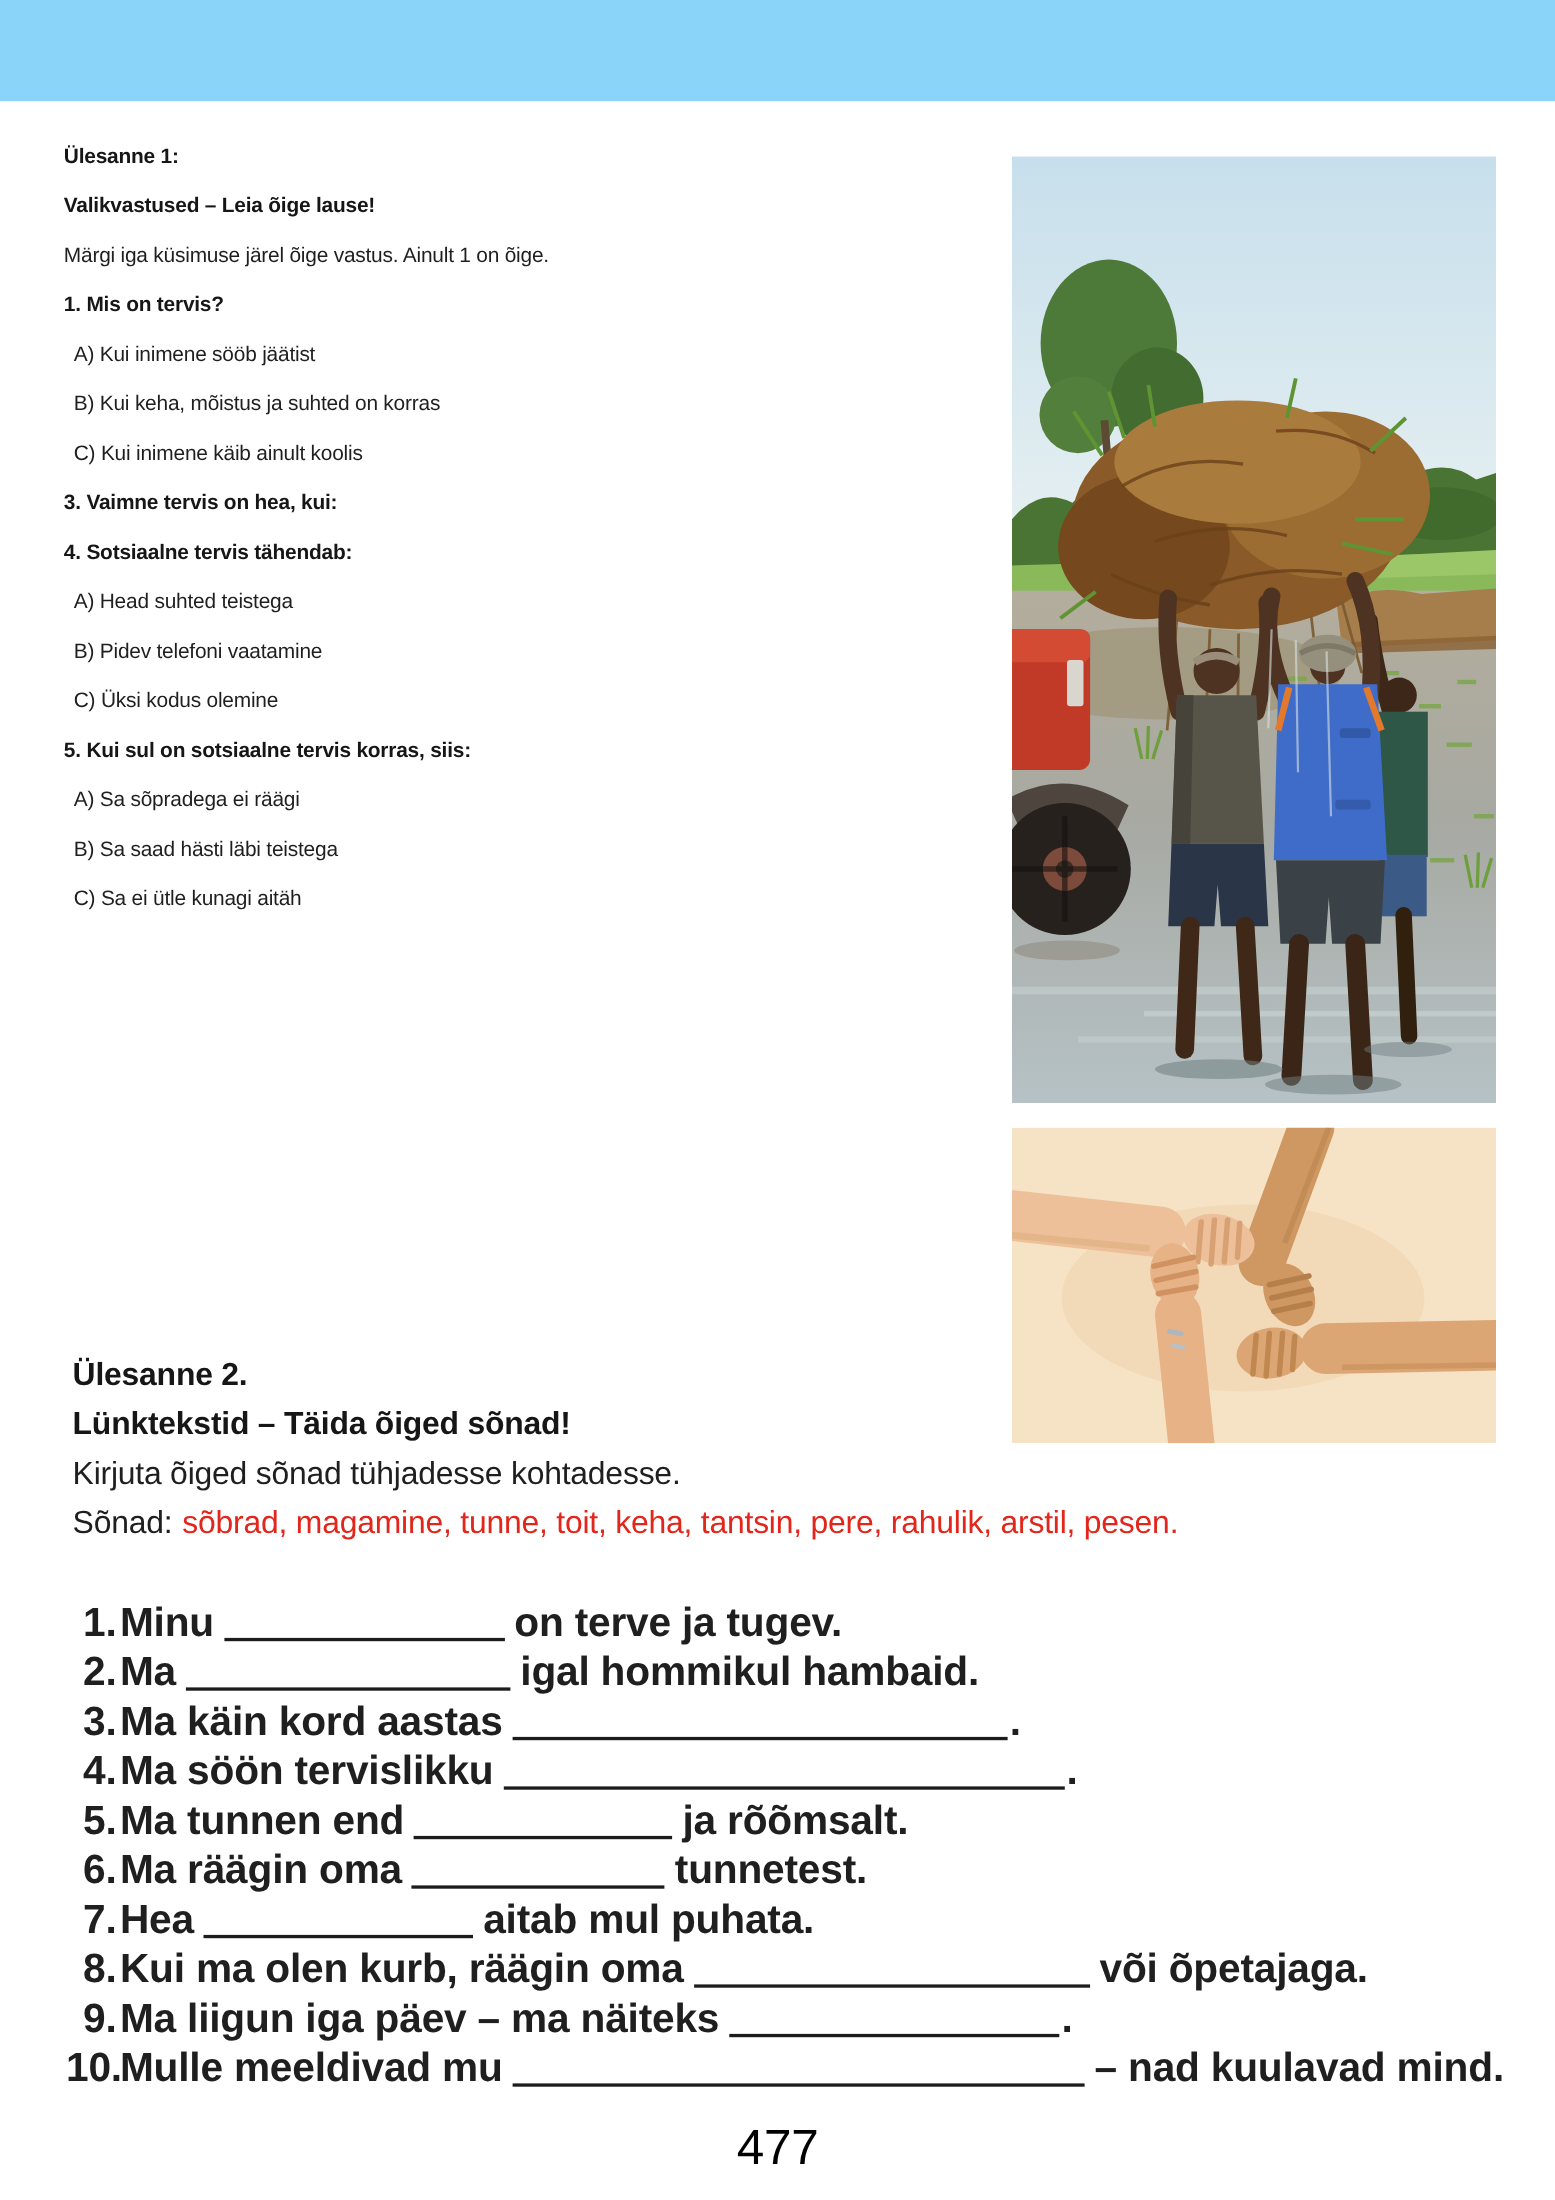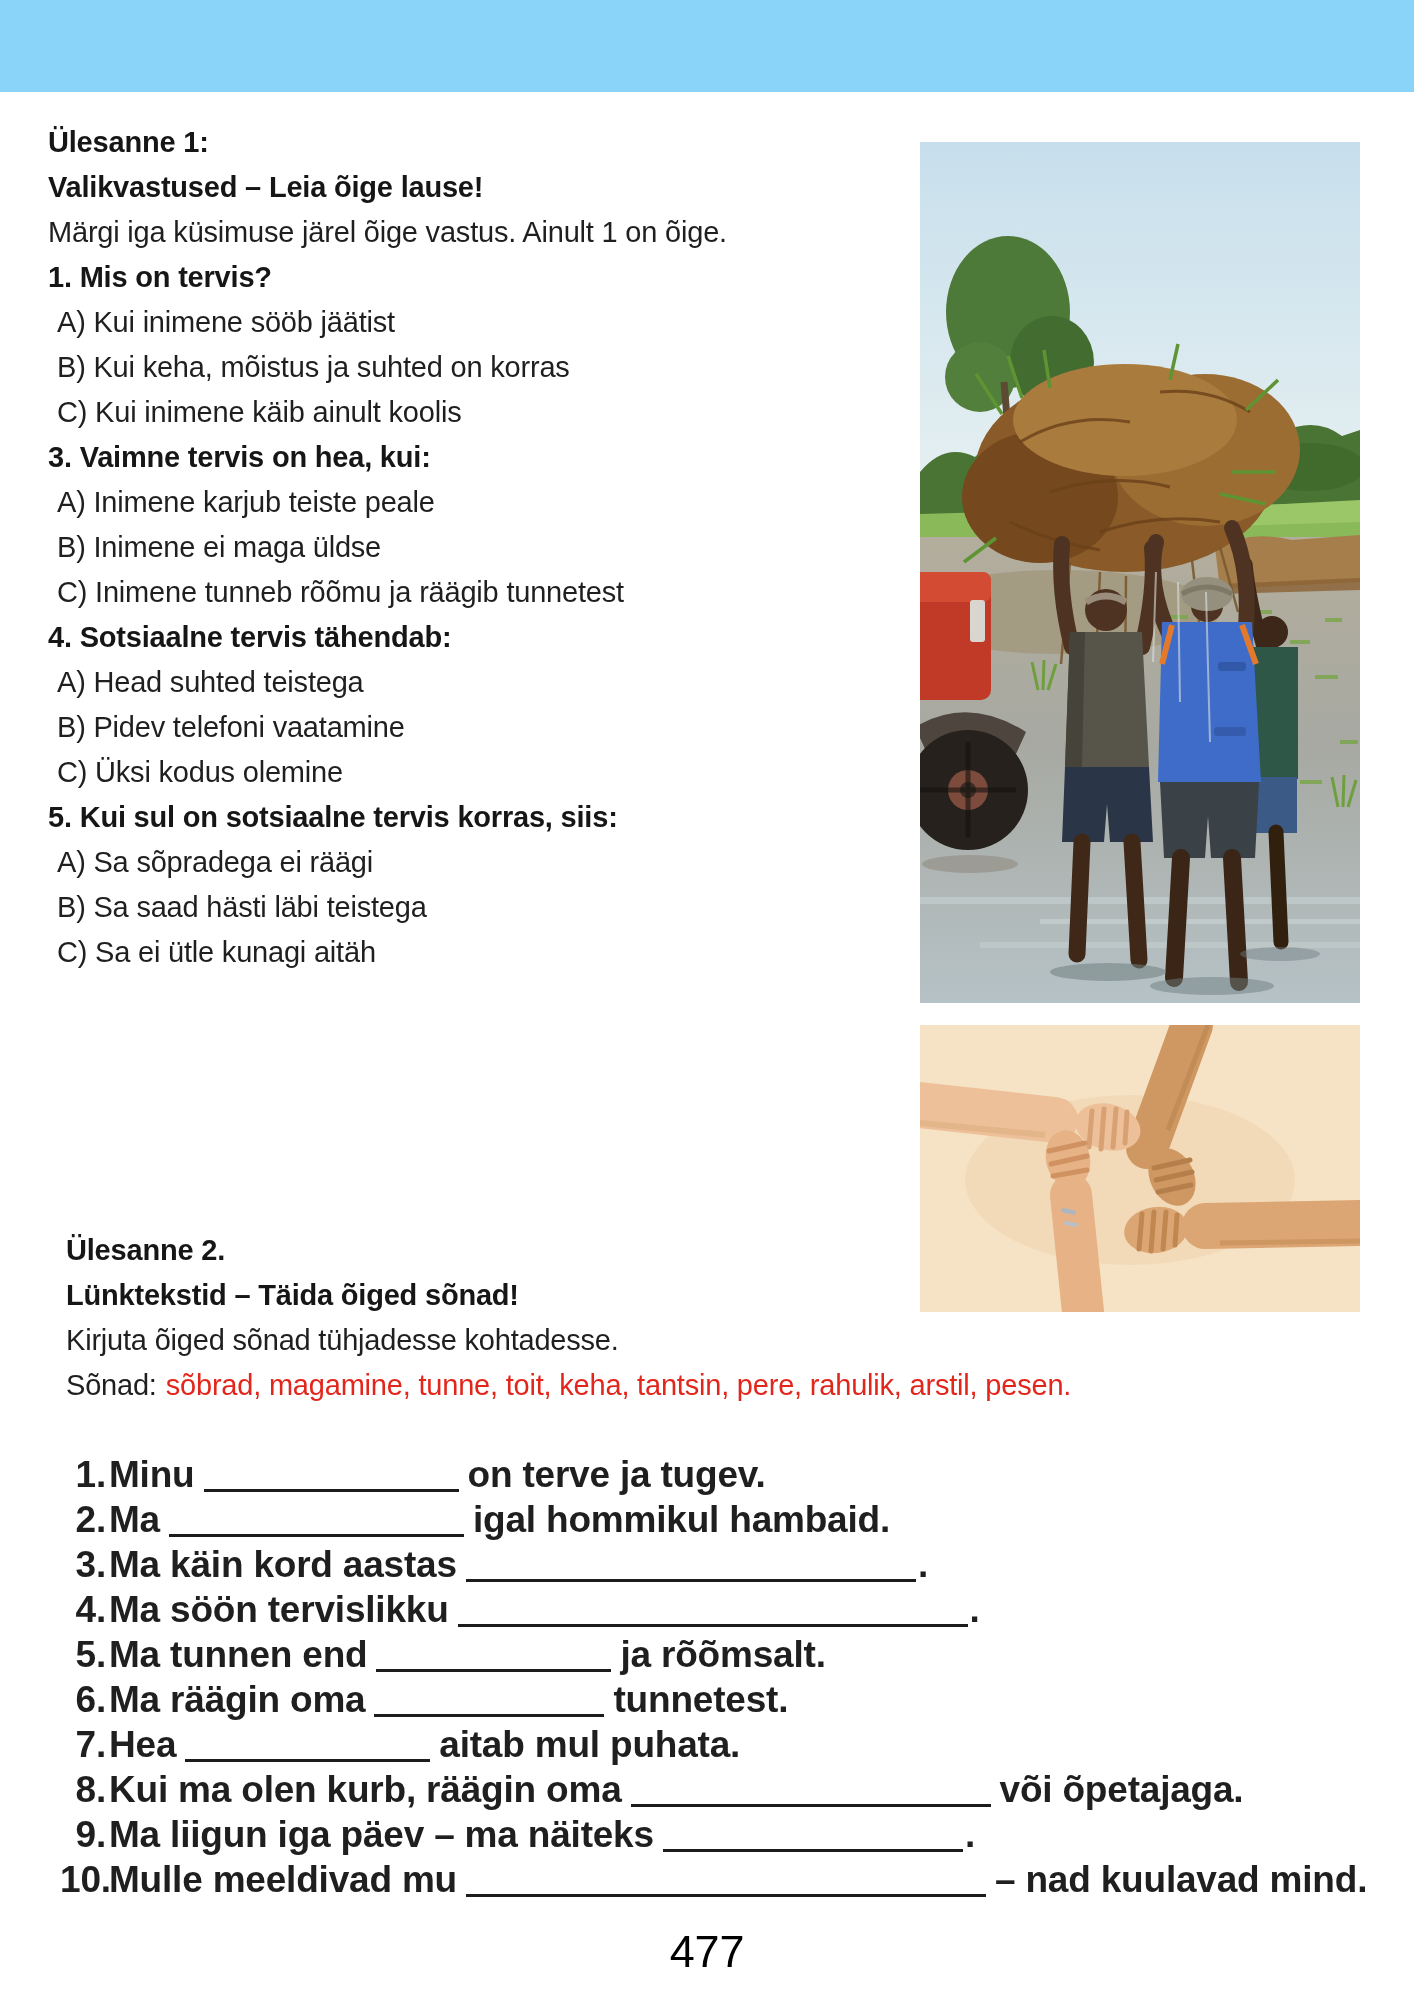--- a/index.html
+++ b/index.html
@@ -14,23 +14,23 @@
     letter-spacing: -0.2px;
   }
   .topbar {
     position: absolute;
     top: 0; left: 0;
     width: 100%; height: 92px;
     background: #8ad4fa;
   }
   .ex1 {
     position: absolute;
-    left: 48px; top: 120px;
+    left: 58px; top: 120px;
     width: 860px;
-    font-size: 29px;
+    font-size: 19px;
     line-height: 45px;
   }
   .b { font-weight: 700; color: #161616; }
   .opt { padding-left: 9px; }
   .ex2 {
     position: absolute;
     left: 66px; top: 1228px;
     width: 1320px;
     font-size: 29px;
     line-height: 45px;
@@ -91,25 +91,20 @@
     <div class="q-options">
             <div class="opt">A) Kui inimene sööb jäätist</div>
             <div class="opt">B) Kui keha, mõistus ja suhted on korras</div>
             <div class="opt">C) Kui inimene käib ainult koolis</div>
           </div>
   </div>
 
 
   <div>
     <div class="b q-label">3. Vaimne tervis on hea, kui:</div>
-    <div class="q-options">
-            <div class="opt">A) Inimene karjub teiste peale</div>
-            <div class="opt">B) Inimene ei maga üldse</div>
-            <div class="opt">C) Inimene tunneb rõõmu ja räägib tunnetest</div>
-          </div>
   </div>
 
   <div>
     <div class="b q-label">4. Sotsiaalne tervis tähendab:</div>
     <div class="q-options">
             <div class="opt">A) Head suhted teistega</div>
             <div class="opt">B) Pidev telefoni vaatamine</div>
             <div class="opt">C) Üksi kodus olemine</div>
           </div>
   </div>

